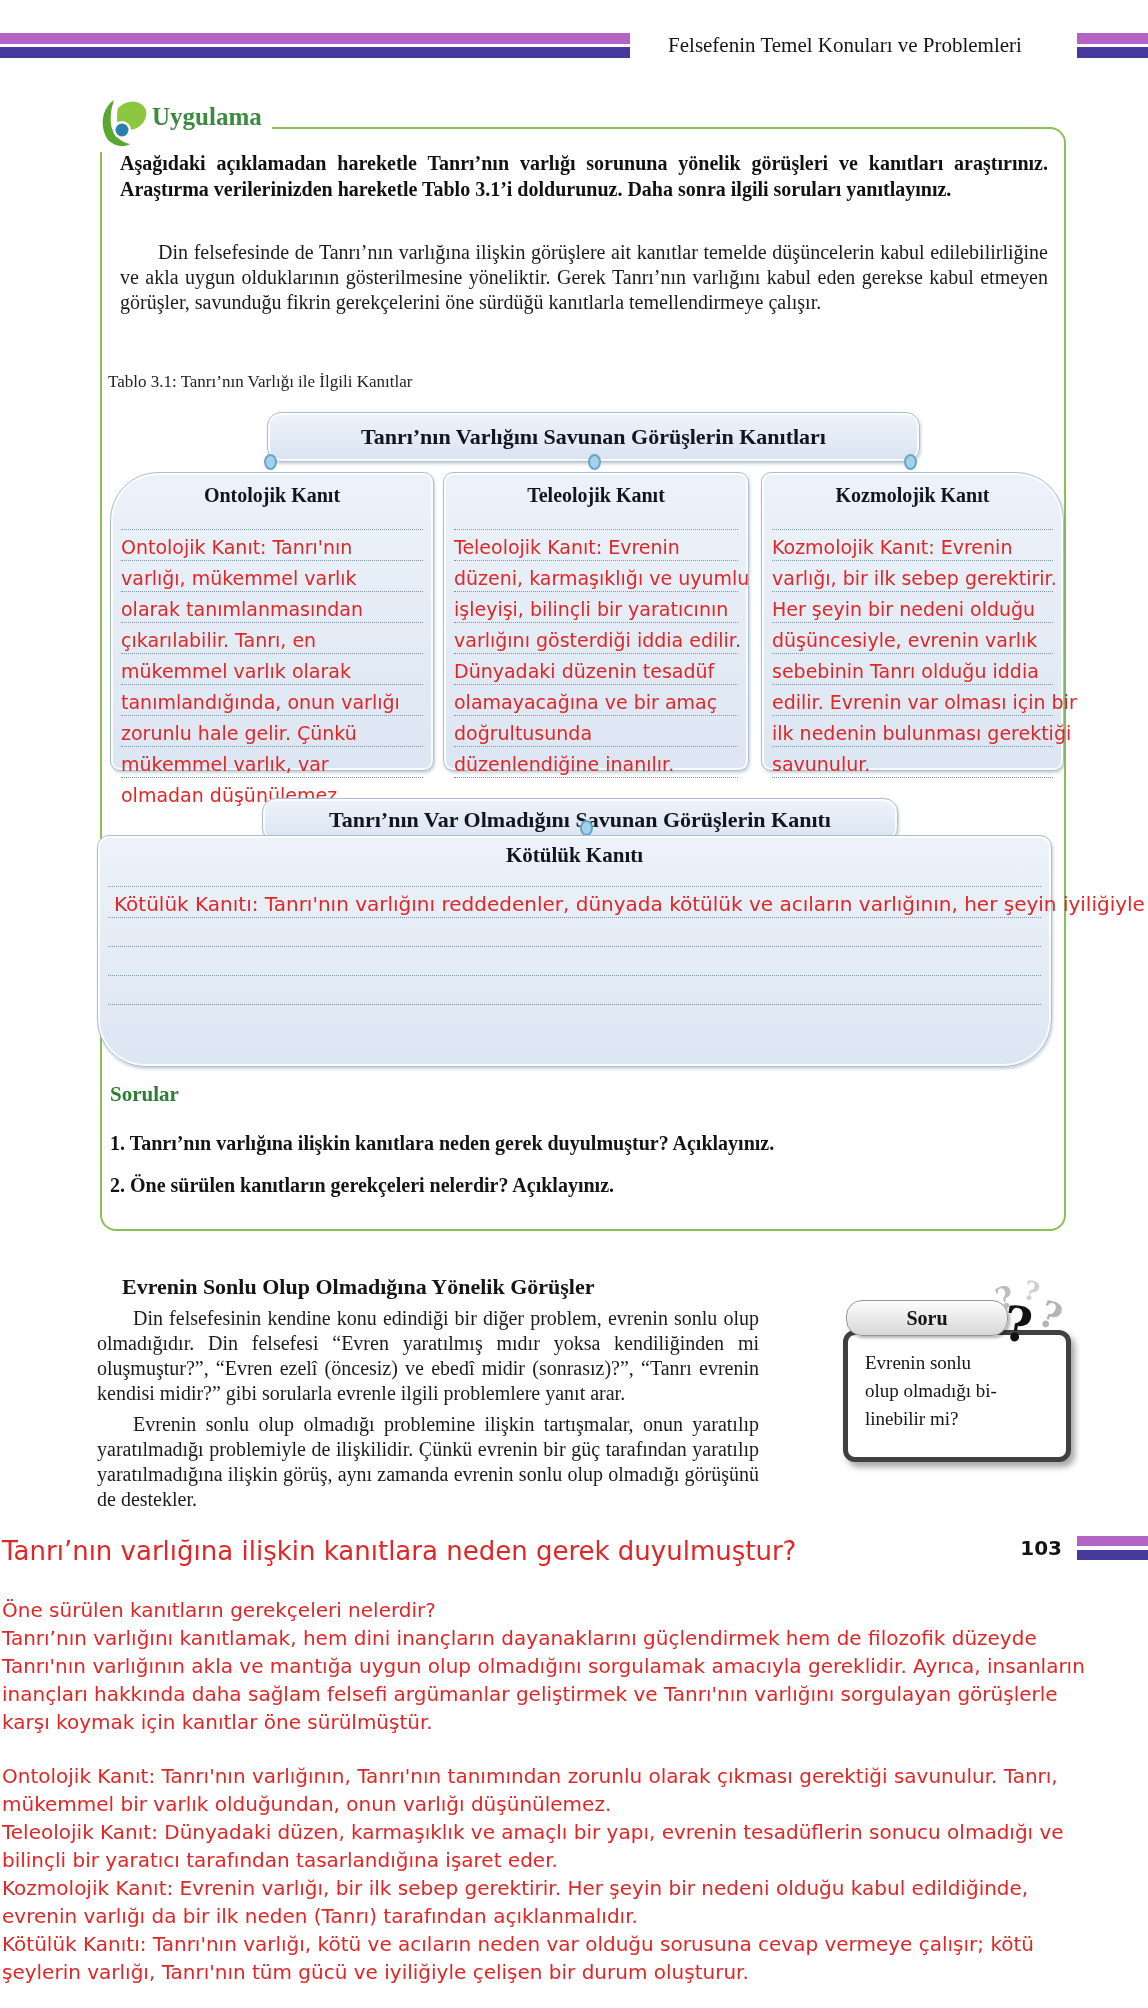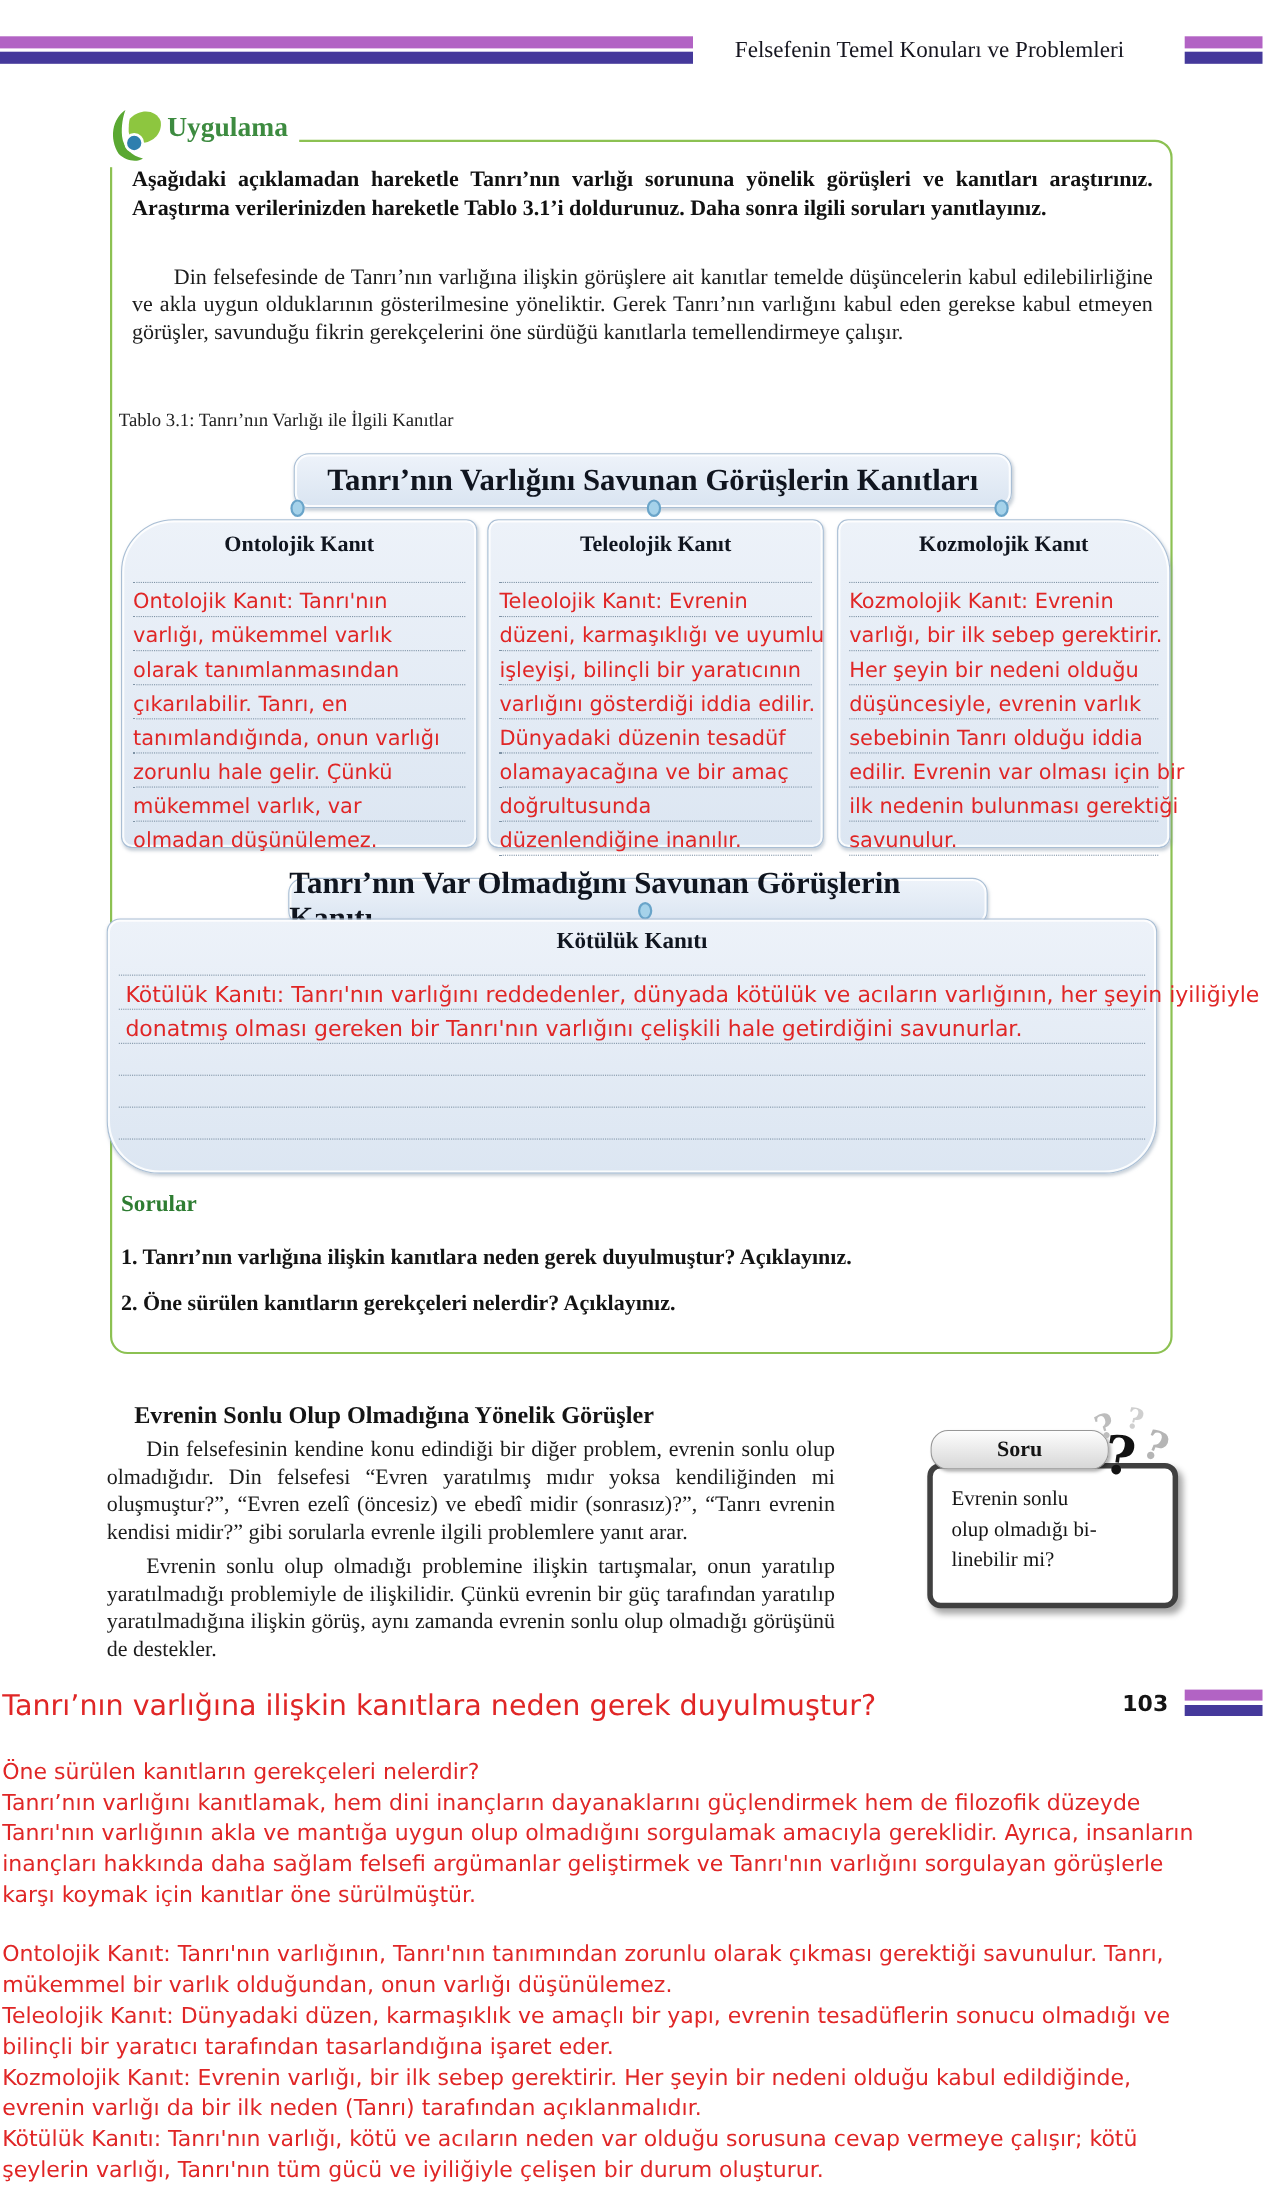--- a/index.html
+++ b/index.html
@@ -24,21 +24,21 @@
          line-height:26px;color:#111;text-align:justify;}
   .bodytext{position:absolute;left:120px;top:240px;width:928px;font-size:20px;line-height:25px;
             text-align:justify;text-indent:38px;}
   .caption{position:absolute;left:108px;top:372px;font-size:17px;color:#222;}
 
   
   .hbox{position:absolute;background:linear-gradient(#eef3fa,#d9e4f1);
         border:1px solid #a9bed4;border-radius:14px;
         box-shadow:inset 0 0 0 2px rgba(255,255,255,.85),1px 2px 3px rgba(120,140,160,.4);
         display:flex;align-items:center;justify-content:center;
-        font-size:28px;font-weight:bold;color:#10151f;}
+        font-size:22px;font-weight:bold;color:#10151f;}
   .cdot{position:absolute;width:13px;height:16px;border-radius:50%;
         background:#a5d2ea;border:2px solid #69a4c9;box-sizing:border-box;}
   .kanit{position:absolute;top:472px;height:297px;background:linear-gradient(#edf2f9,#dce6f2);
          border:1px solid #a9bed4;box-shadow:inset 0 0 0 2px rgba(255,255,255,.85),1px 2px 3px rgba(120,140,160,.4);
          overflow:visible;}
   .kanit-title{height:44px;display:flex;align-items:center;justify-content:center;
                font-size:20px;font-weight:bold;color:#10151f;}
   .rlines{padding:0 10px;}
   .rline{height:30px;border-bottom:1px dotted #7f93a6;white-space:nowrap;overflow:visible;
          font-family:"DejaVu Sans",sans-serif;font-size:19px;color:#e02626;
@@ -116,20 +116,21 @@
   <div class="cdot" style="left:904px;top:454px;"></div>
 
   <div class="kanit" style="left:110px;width:322px;border-radius:48px 10px 10px 10px;">
     <div class="kanit-title">Ontolojik Kanıt</div>
     <div class="rlines">
       <div class="rline first"></div>
       <div class="rline">Ontolojik Kanıt: Tanrı'nın</div>
       <div class="rline">varlığı, mükemmel varlık</div>
       <div class="rline">olarak tanımlanmasından</div>
       <div class="rline">çıkarılabilir. Tanrı, en</div>
+      <div class="rline">mükemmel varlık olarak</div>
       <div class="rline">tanımlandığında, onun varlığı</div>
       <div class="rline">zorunlu hale gelir. Çünkü</div>
       <div class="rline">mükemmel varlık, var</div>
       <div class="rline norule">olmadan düşünülemez.</div>
     </div>
   </div>
 
   <div class="kanit" style="left:443px;width:304px;border-radius:10px;">
     <div class="kanit-title">Teleolojik Kanıt</div>
     <div class="rlines">
@@ -163,21 +164,20 @@
   <div class="hbox" style="left:262px;top:782px;width:634px;height:42px;margin-top:16px;">
     <span>Tanrı’nın Var Olmadığını Savunan Görüşlerin Kanıtı</span>
   </div>
   <div class="cdot" style="left:580px;top:820px;"></div>
 
   <div class="evil-box">
     <div class="evil-title">Kötülük Kanıtı</div>
     <div class="rlines">
       <div class="rline first"></div>
       <div class="rline">Kötülük Kanıtı: Tanrı'nın varlığını reddedenler, dünyada kötülük ve acıların varlığının, her şeyin iyiliğiyle</div>
-      <div class="rline">donatmış olması gereken bir Tanrı'nın varlığını çelişkili hale getirdiğini savunurlar.</div>
       <div class="rline empty"></div>
       <div class="rline empty"></div>
       <div class="rline empty"></div>
       <div class="rline empty norule"></div>
     </div>
   </div>
 
   <div class="sorular">Sorular</div>
   <div class="question" style="top:1132px;">1. Tanrı’nın varlığına ilişkin kanıtlara neden gerek duyulmuştur? Açıklayınız.</div>
   <div class="question" style="top:1174px;">2. Öne sürülen kanıtların gerekçeleri nelerdir? Açıklayınız.</div>

